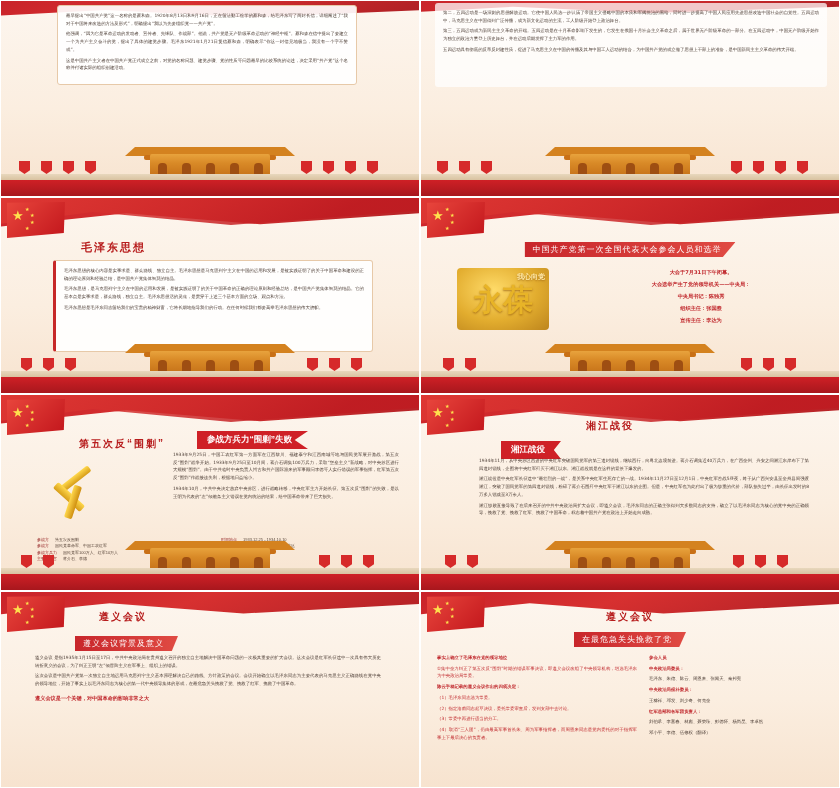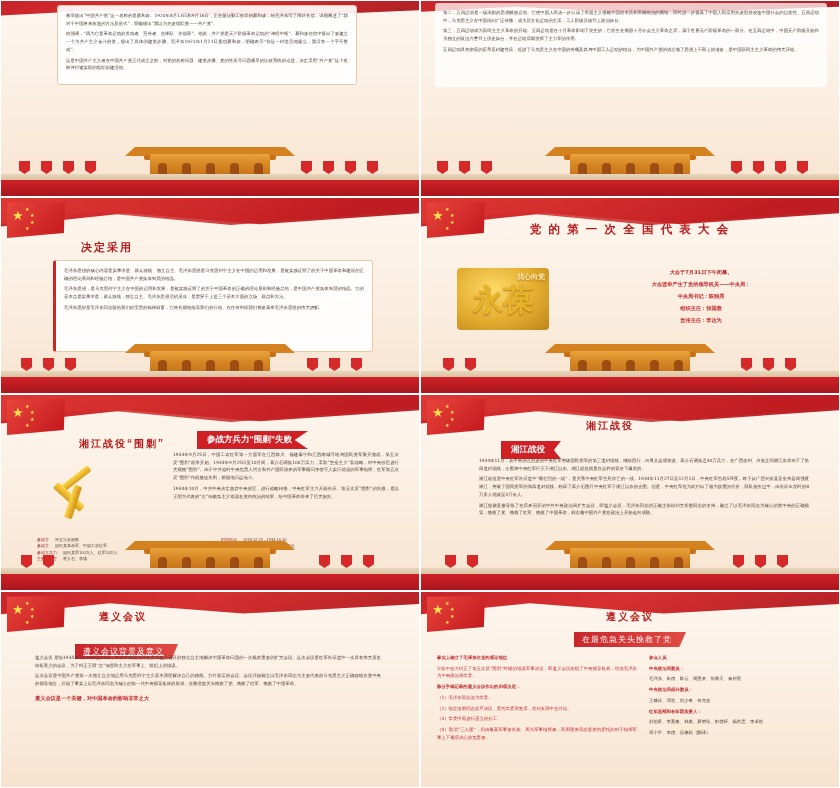--- a/index.html
+++ b/index.html
@@ -243,21 +243,21 @@
   <div class="slide">
     <div class="topbanner small"></div>
     <div class="topbanner2"></div>
     <div class="flag">
       <span class="bigstar">★</span>
       <span class="smstar s1">★</span>
       <span class="smstar s2">★</span>
       <span class="smstar s3">★</span>
       <span class="smstar s4">★</span>
     </div>
-    <div class="title" style="left:80px;top:42px;font-size:11px;">决定采用</div>
+    <div class="title" style="left:80px;top:42px;font-size:11px;">毛泽东思想</div>
     <div class="box redline" style="left:52px;top:62px;width:320px;height:92px;">
       <p class="ptext">毛泽东思想的核心内容是实事求是、群众路线、独立自主。毛泽东思想是马克思列宁主义在中国的运用和发展，是被实践证明了的关于中国革命和建设的正确的理论原则和经验总结，是中国共产党集体智慧的结晶。</p>
       <p class="ptext">毛泽东思想，是马克思列宁主义在中国的运用和发展，是被实践证明了的关于中国革命的正确的理论原则和经验总结，是中国共产党集体智慧的结晶。它的基本点是实事求是，群众路线，独立自主。毛泽东思想活的灵魂，是贯穿于上述三个基本方面的立场、观点和方法。</p>
       <p class="ptext">毛泽东思想是毛泽东同志留给我们的宝贵的精神财富，它将长期地指导我们的行动。在任何时候我们都要高举毛泽东思想的伟大旗帜。</p>
     </div>
     <div class="tiananmen">
       <div class="banner-flags">
         <i style="left:20px"></i>
           <i style="left:42px"></i>
           <i style="left:64px"></i>
@@ -283,21 +283,21 @@
   <div class="slide">
     <div class="topbanner small"></div>
     <div class="topbanner2"></div>
     <div class="flag">
       <span class="bigstar">★</span>
       <span class="smstar s1">★</span>
       <span class="smstar s2">★</span>
       <span class="smstar s3">★</span>
       <span class="smstar s4">★</span>
     </div>
-    <div class="title" style="left:50%;transform:translateX(-50%);top:24px;font-size:11.5px;white-space:nowrap;">党 的 第 一 次 全 国 代 表 大 会</div>
+    <div class="subtitle-bar center" style="top:44px;">中国共产党第一次全国代表大会参会人员和选举</div>
     <div class="goldblock" style="left:36px;top:70px;width:92px;height:62px;opacity:.92;"></div>
     <div class="emblem" style="left:52px;top:82px;font-size:30px;">永葆</div>
     <div class="emblem" style="left:96px;top:74px;font-size:7px;color:#ffe9a8;">我心向党</div>
     <div style="position:absolute;left:160px;top:70px;width:240px;">
       <p class="ptext big bold red c">大会于7月31日下午闭幕。</p>
       <p class="ptext big bold red c">大会选举产生了党的领导机关——中央局：</p>
       <p class="ptext big bold red c">中央局书记：陈独秀</p>
       <p class="ptext big bold red c">组织主任：张国焘</p>
       <p class="ptext big bold red c">宣传主任：李达为</p>
     </div>
@@ -327,21 +327,21 @@
   <div class="slide">
     <div class="topbanner small"></div>
     <div class="topbanner2"></div>
     <div class="flag">
       <span class="bigstar">★</span>
       <span class="smstar s1">★</span>
       <span class="smstar s2">★</span>
       <span class="smstar s3">★</span>
       <span class="smstar s4">★</span>
     </div>
-    <div class="title" style="left:78px;top:42px;font-size:10px;">湘江战役“围剿”</div>
+    <div class="title" style="left:78px;top:42px;font-size:10px;">第五次反“围剿”</div>
     <div class="flagtag" style="left:196px;top:36px;">参战方兵力“围剿”失败</div>
     <div style="position:absolute;left:172px;top:56px;width:226px;">
       <p class="ptext">1933年9月25日，中国工农红军第一方面军在江西黎川、福建泰宁和江西南城等地与国民党军展开激战，第五次反“围剿”战争开始。1933年9月25日至10月间，蒋介石调集100万兵力，采取“堡垒主义”新战略，对中央苏区进行大规模“围剿”。由于中共临时中央负责人博古和共产国际派来的军事顾问李德等人实行错误的军事指挥，红军第五次反“围剿”作战接连失利，根据地日益缩小。</p>
       <p class="ptext">1934年10月，中共中央决定放弃中央苏区，进行战略转移，中央红军主力开始长征。第五次反“围剿”的失败，是以王明为代表的“左”倾教条主义错误在党内统治的结果，给中国革命带来了巨大损失。</p>
     </div>
     <div class="hammer" style="left:46px;top:76px;">
       <span class="h1"></span>
         <span class="h2"></span>
         <span class="h3"></span>
     </div>
@@ -447,21 +447,21 @@
   <div class="slide">
     <div class="topbanner" style="height:22%;clip-path:polygon(0 0,100% 0,100% 28%,58% 50%,26% 26%,0 52%);"></div>
     <div class="flag">
       <span class="bigstar">★</span>
       <span class="smstar s1">★</span>
       <span class="smstar s2">★</span>
       <span class="smstar s3">★</span>
       <span class="smstar s4">★</span>
     </div>
     <div class="title" style="left:98px;top:18px;font-size:10px;">遵义会议</div>
-    <div class="subtitle-bar" style="left:74px;top:52px;text-decoration:underline;">遵义会议背景及意义</div>
+    <div class="subtitle-bar" style="left:74px;top:44px;">遵义会议背景及意义</div>
     <div style="position:absolute;left:34px;top:62px;width:346px;">
       <p class="ptext">遵义会议 是指1935年1月15日至17日，中共中央政治局在贵州遵义召开的独立自主地解决中国革命问题的一次极其重要的扩大会议。这次会议是红军长征途中一次具有伟大历史转折意义的会议，为了纠正王明“左”倾冒险主义在军事上、组织上的错误。</p>
       <p class="ptext">这次会议是中国共产党第一次独立自主地运用马克思列宁主义基本原理解决自己的路线、方针政策的会议。会议开始确立以毛泽东同志为主要代表的马克思主义正确路线在党中央的领导地位，开始了事实上以毛泽东同志为核心的第一代中央领导集体的形成，在最危急关头挽救了党、挽救了红军、挽救了中国革命。</p>
       <p class="ptext bold red big" style="margin-top:6px;">遵义会议是一个关键，对中国革命的影响非常之大</p>
     </div>
     <div class="wm">&nbsp;</div>
   </div>
 
   <div class="slide">
     <div class="topbanner" style="height:22%;clip-path:polygon(0 0,100% 0,100% 28%,58% 50%,26% 26%,0 52%);"></div>

